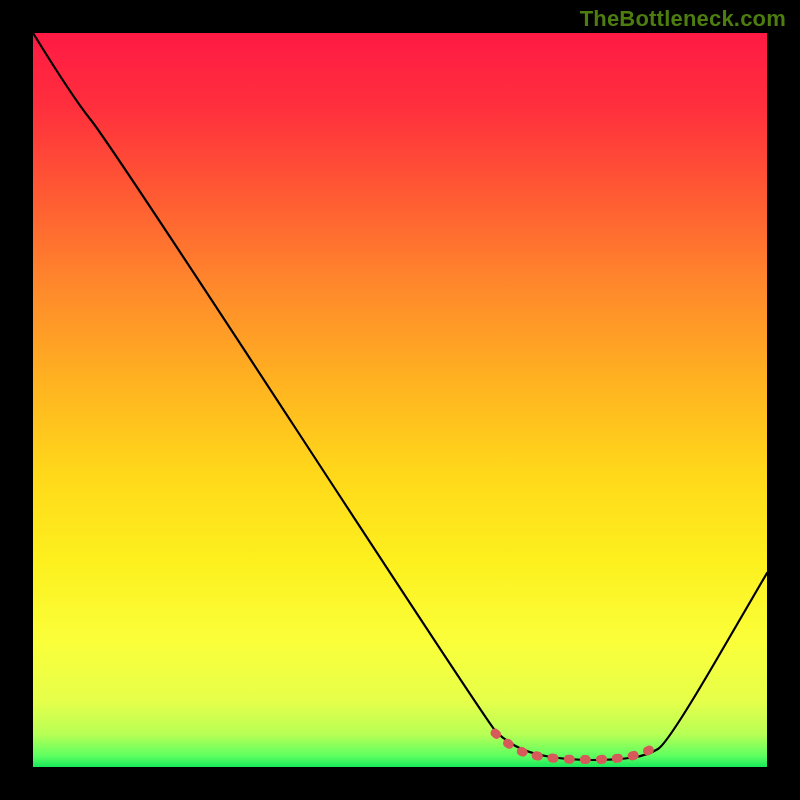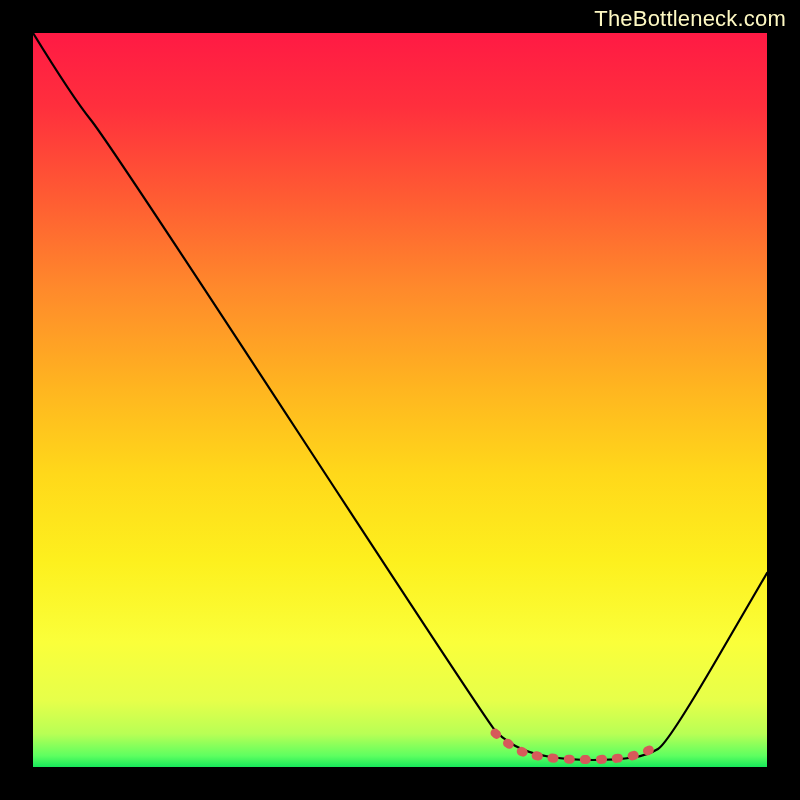--- a/index.html
+++ b/index.html
@@ -9,22 +9,22 @@
     width: 800px;
     height: 800px;
     background: #000;
   }
   .watermark {
     position: absolute;
     top: 6px;
     right: 14px;
     font-family: Arial, Helvetica, sans-serif;
     font-size: 22px;
-    font-weight: 400;
-    color: #fef9c3;
+    font-weight: 700;
+    color: #4d7c0f;
     letter-spacing: 0.2px;
     z-index: 10;
     margin-left: 24px;
   }
   .plot {
     position: absolute;
     left: 33px;
     top: 33px;
     width: 734px;
     height: 734px;

